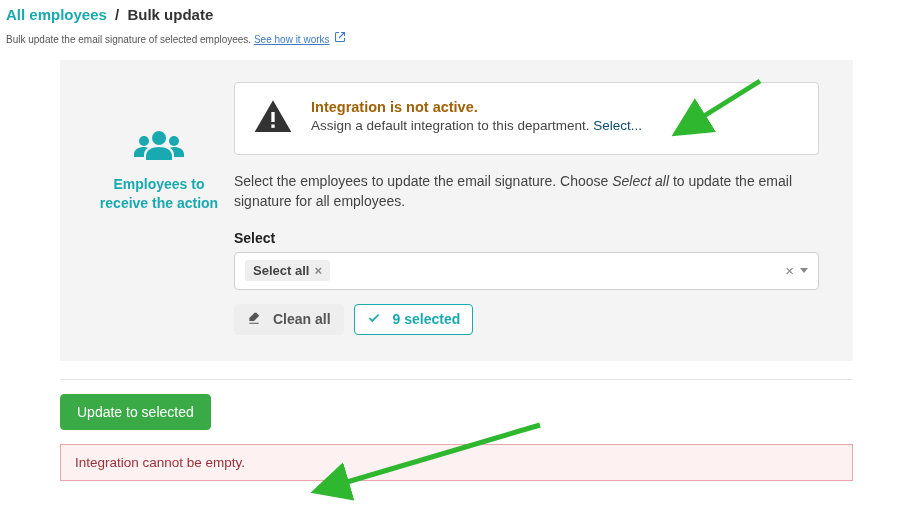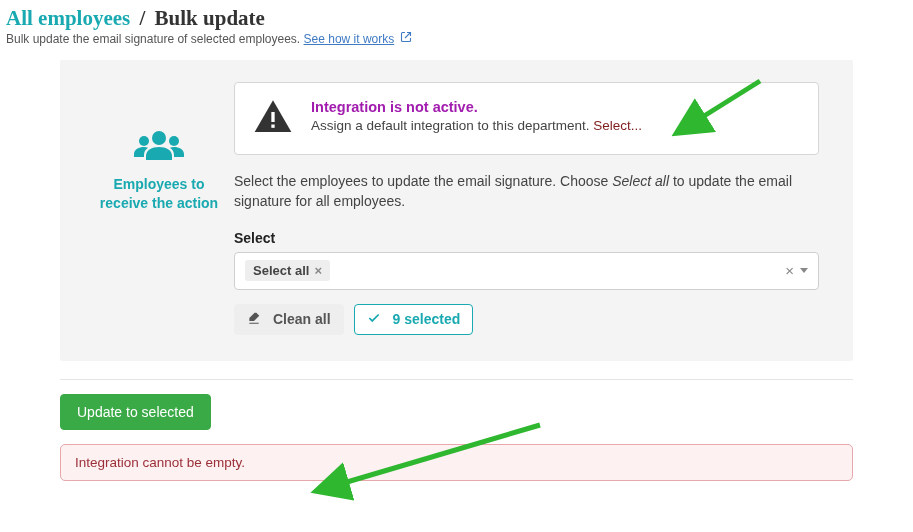--- a/index.html
+++ b/index.html
@@ -7,25 +7,25 @@
     font-family: "Segoe UI", Arial, sans-serif;
     background: #ffffff;
     color: #333;
     font-size: 14px;
     width: 913px;
     height: 532px;
     position: relative;
   }
   .page { padding: 6px 0 0 0; }
   .header { padding: 0 6px; }
-  .breadcrumb { font-size: 21px; font-weight: 600; font-family: Liberation Serif, serif; }
+  .breadcrumb { font-size: 15px; font-weight: 600; }
   .breadcrumb a { color: #19a9b0; text-decoration: none; font-weight: 600; }
   .breadcrumb .sep { color: #333; font-weight: 600; margin: 0 4px; }
   .breadcrumb .cur { color: #333; font-weight: 700; }
-  .subhead { font-size: 12px; color: #555; margin-top: 0; }
+  .subhead { font-size: 10px; color: #555; margin-top: 8px; }
   .subhead a { color: #3f7ac3; text-decoration: underline; }
   .subhead .ext-icon { color:#3f7ac3; font-size:12px; margin-left:2px; }
 
   .panel {
     margin: 14px 0 0 0;
     background: #f4f4f4;
     padding: 22px 34px 26px 34px;
     position: relative;
     border-radius: 2px;
     margin-left: 60px;
@@ -54,23 +54,23 @@
     border:1px solid #d6d6d6;
     border-radius:4px;
     display:flex;
     align-items:flex-start;
     padding:14px 18px;
     gap: 18px;
   }
   .alert .warn-icon { color:#333; flex:0 0 auto; }
   .alert .warn-icon svg { width:40px; height:40px; }
   .alert .alert-body { flex:1; padding-top:2px; }
-  .alert-title { font-weight:700; font-size:14.5px; color:#a21caf; }
+  .alert-title { font-weight:700; font-size:14.5px; color:#a16207; }
   .alert-desc { font-size:13.5px; color:#444; margin-top:3px; }
-  .alert-desc a { color:#7f1d1d; text-decoration:none; }
+  .alert-desc a { color:#0c4a6e; text-decoration:none; }
 
   .desc-text { font-size:14px; color:#444; margin-top:16px; line-height:1.45; }
   .desc-text em { font-style: italic; }
 
   .field-label { font-weight:700; font-size:14px; color:#222; margin-top:18px; }
 
   .select-box {
     margin-top:6px;
     background:#fff;
     border:1px solid #cfcfcf;
@@ -126,21 +126,21 @@
     font-size:14px;
     font-weight:400;
     cursor:pointer;
   }
   .error-box {
     margin-top:14px;
     border:1px solid #e7a7ab;
     background:#fdf1f2;
     color:#9b2f38;
     padding:10px 14px;
-    border-radius:5px;
+    border-radius:0;
     font-size:13.5px;
   }
 
   
   .arrow { position:absolute; pointer-events:none; }
   .arrow svg { overflow:visible; }
 </style>
 </head>
 <body>
 

